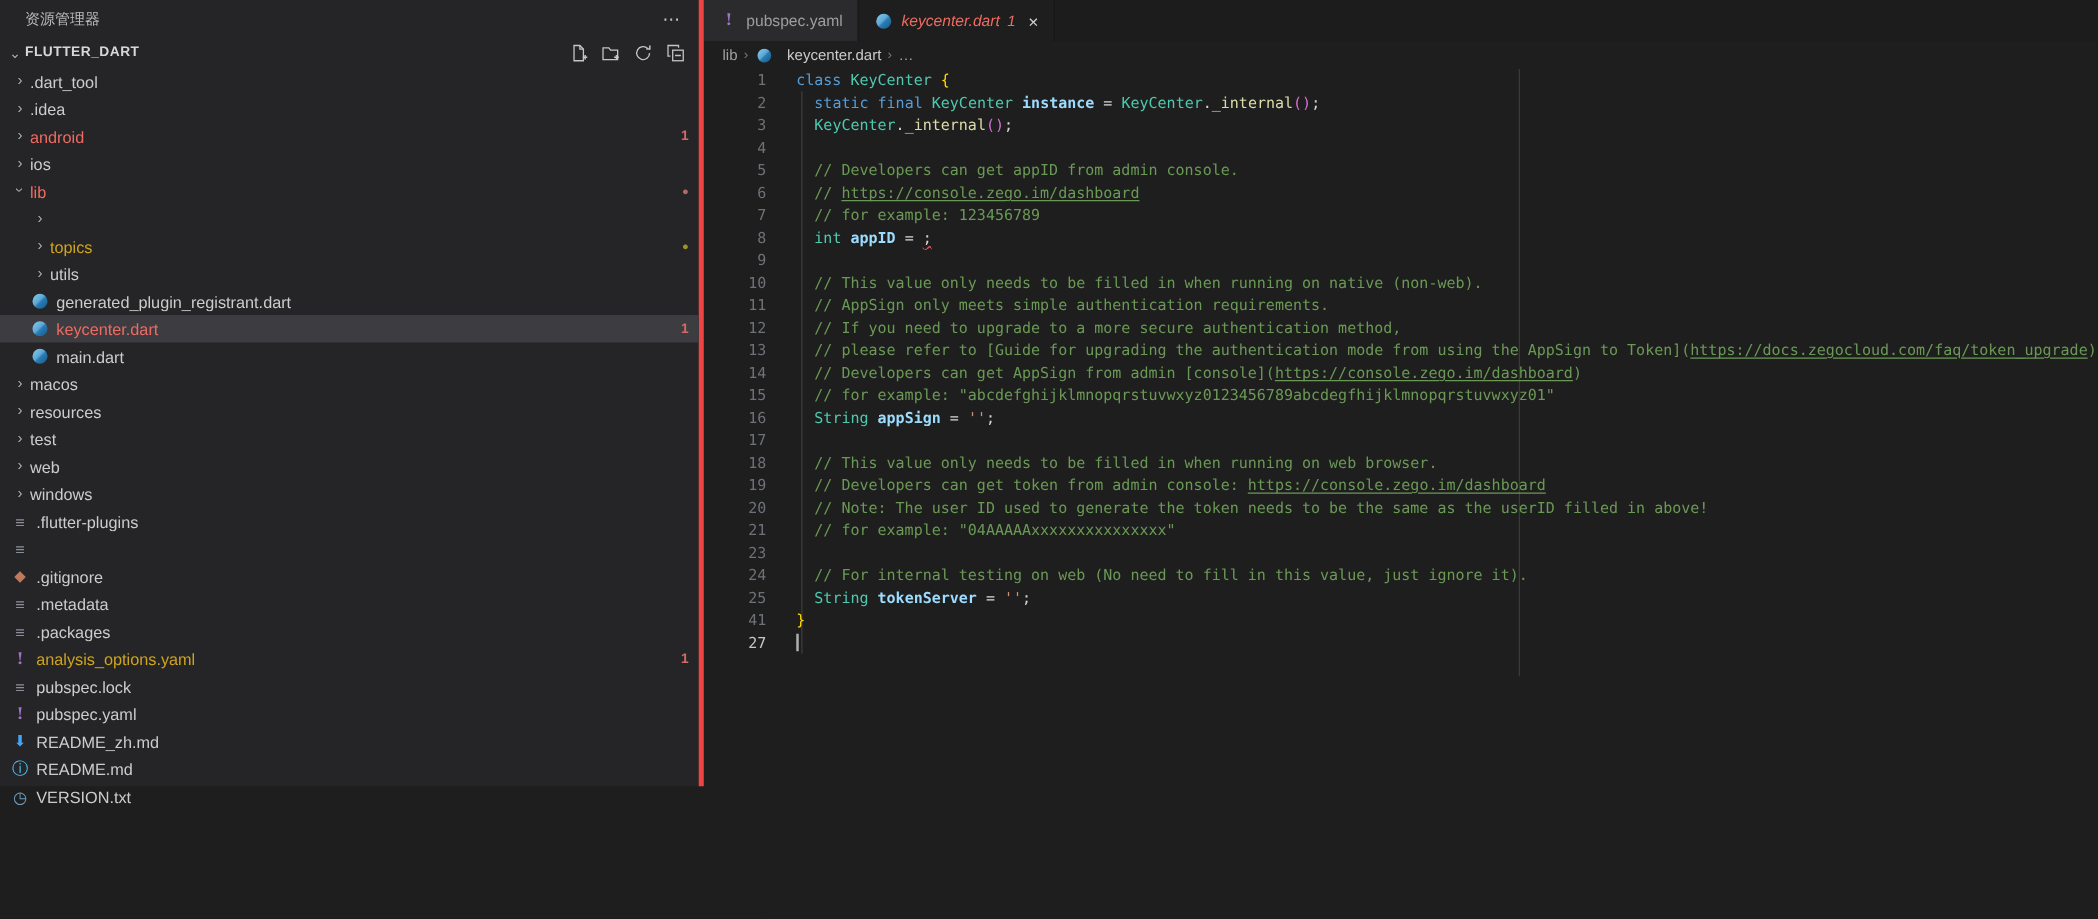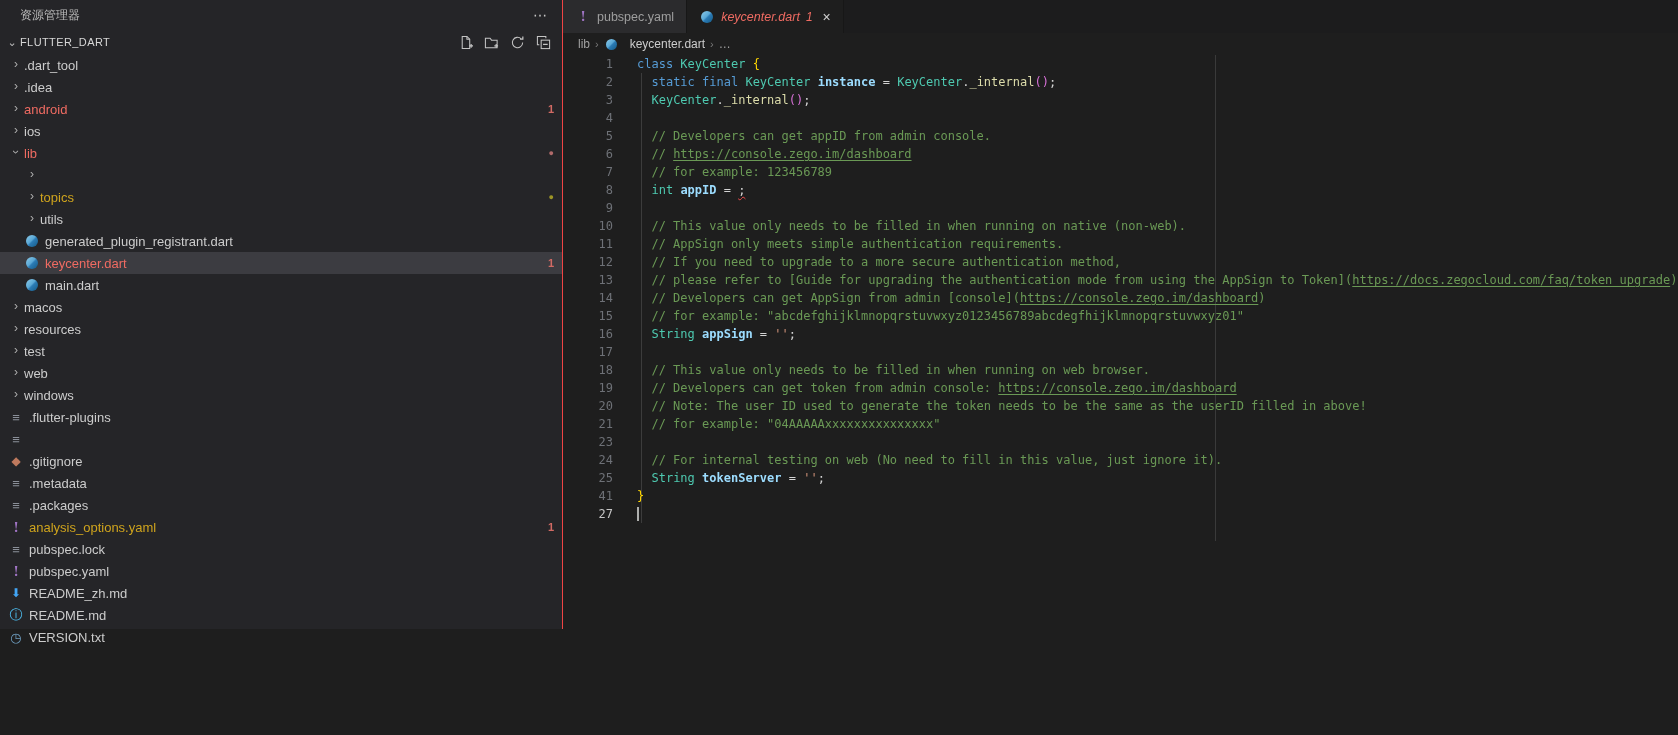--- a/index.html
+++ b/index.html
@@ -2,27 +2,27 @@
 <html><head>
 <meta charset="utf-8">
 <style>
   * { margin:0; padding:0; box-sizing:border-box; }
   html,body { width:1678px; height:735px; overflow:hidden; background:#1e1e1e;
     font-family:"Liberation Sans", sans-serif; }
   #app { display:flex; width:1678px; height:735px; }
 
   
   #sidebar { width:563px; min-width:563px; background:#252528; height:629px;
-    border-right:1px solid #ef4444; position:relative; color:#cccccc; }
+    border-right:4px solid #ef4444; position:relative; color:#cccccc; }
   .sb-header { height:30px; display:flex; align-items:center; justify-content:space-between;
     padding:0 14px 0 20px; }
   .sb-title { font-size:12px; color:#bbbbbb; }
   .sb-more { color:#c5c5c5; font-size:14px; letter-spacing:1px; cursor:pointer; }
   .section-row { height:24px; display:flex; align-items:center; padding:0 10px 0 4px; }
-  .section-label { font-size:11px; font-weight:normal; color:#d7d7d7; letter-spacing:.4px; flex:1; }
+  .section-label { font-size:11px; font-weight:bold; color:#d7d7d7; letter-spacing:.4px; flex:1; }
   .section-actions { display:flex; gap:9px; align-items:center; }
   .action-ic { width:17px; height:17px; display:flex; align-items:center; justify-content:center; cursor:pointer; }
   .action-ic svg { stroke:#c5c5c5; fill:none; stroke-width:1.1; }
   .twisty { display:inline-block; width:16px; text-align:center; color:#b8b8b8; font-size:11px; }
   .tree { font-size:13px; }
   .tree-row { height:22px; display:flex; align-items:center; cursor:pointer; padding-right:8px; }
   .tree-row.selected { background:#3c3c41; }
   .chev { width:16px; min-width:16px; color:#aeaeae; font-size:12px; text-align:center;
     display:inline-block; transform:translateY(-1px); }
   .chev.open { transform:rotate(90deg) translateX(-1px); }

